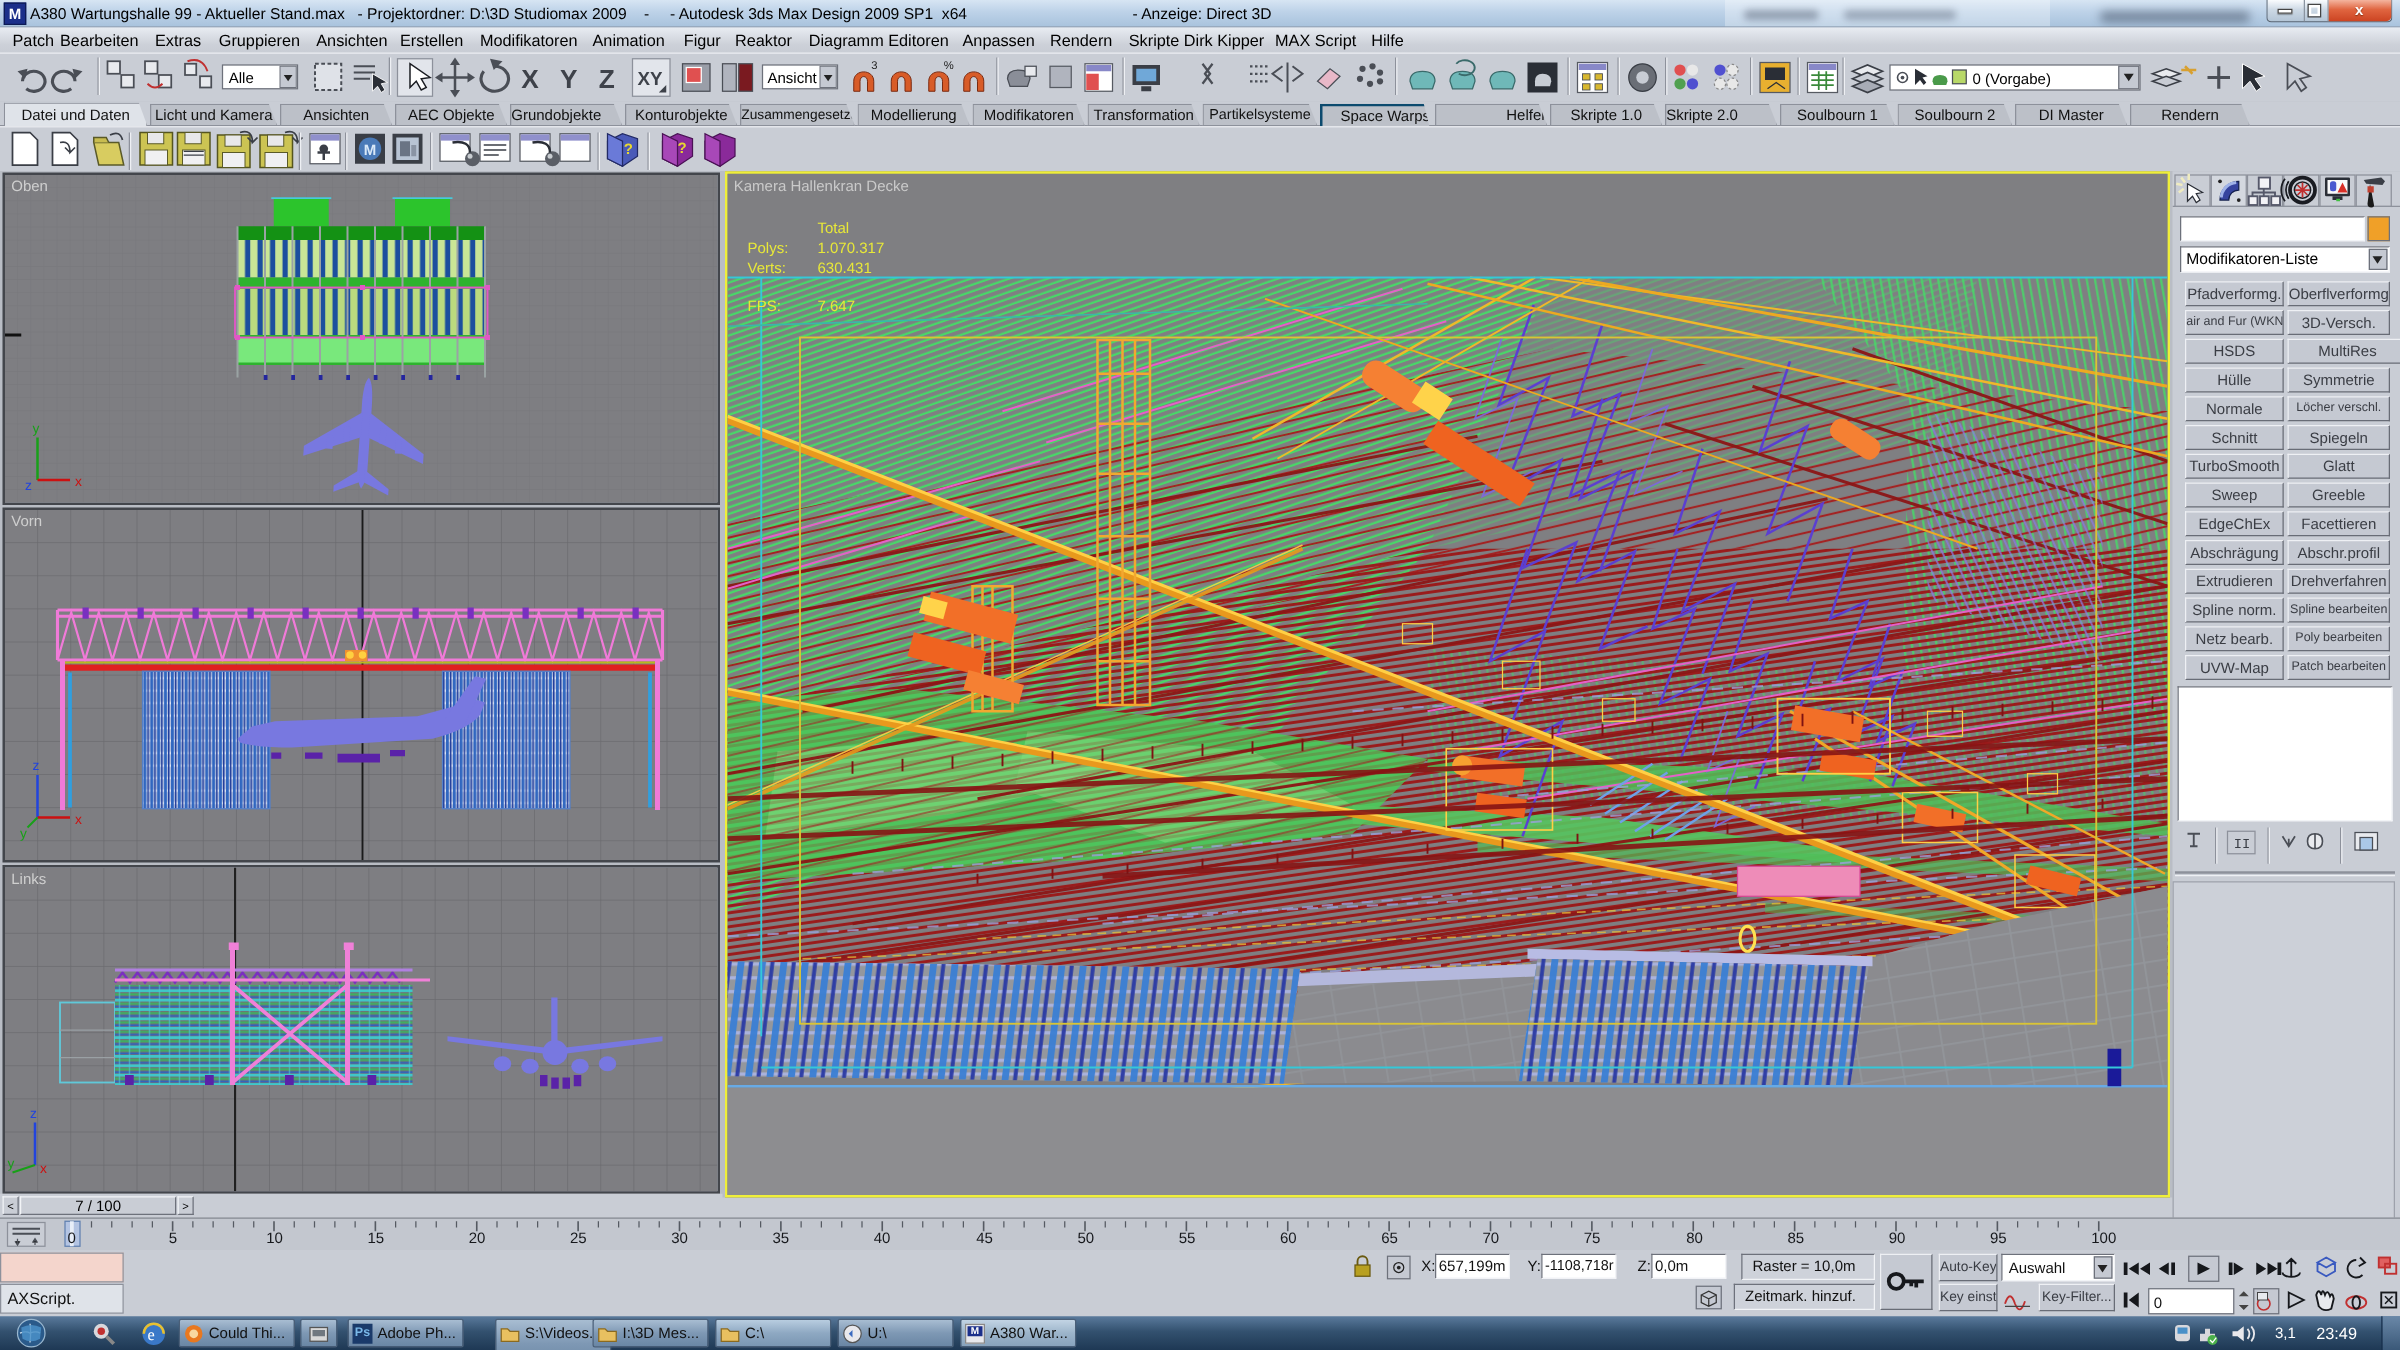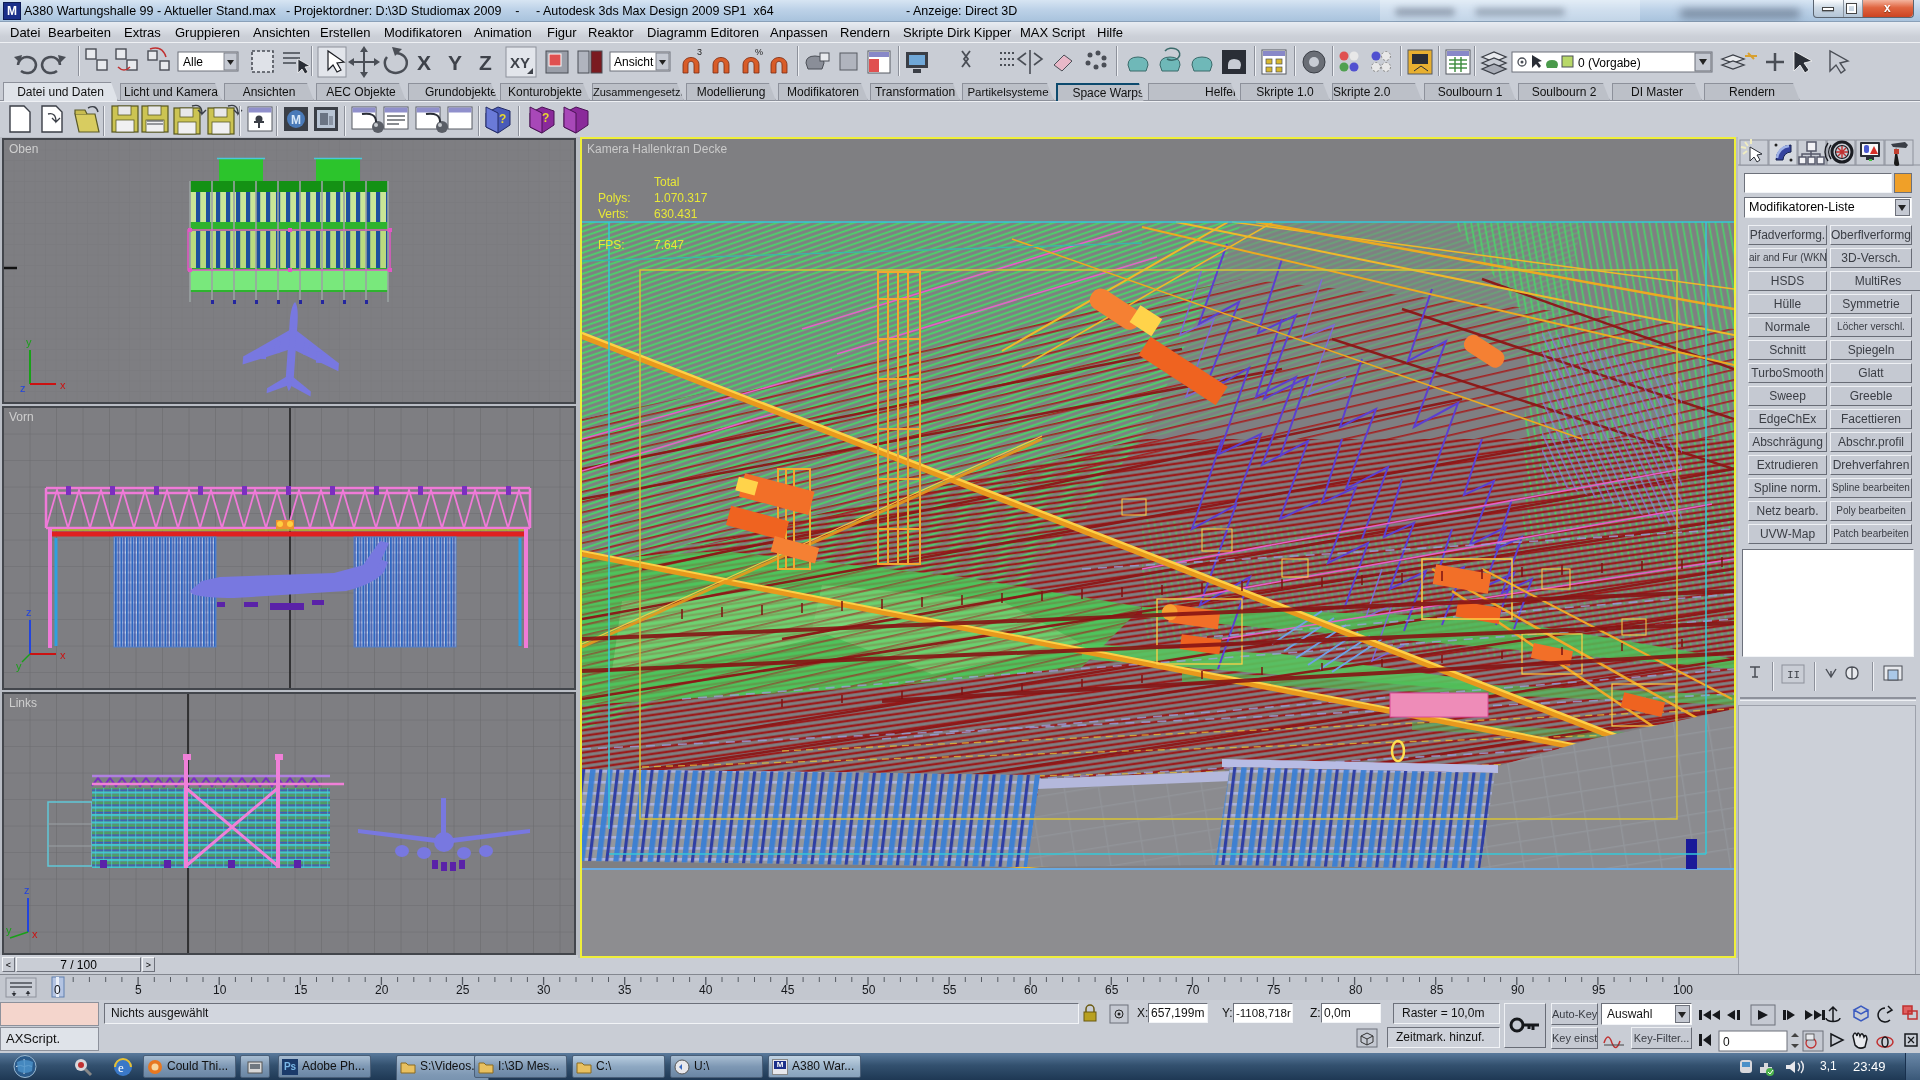--- a/index.html
+++ b/index.html
@@ -24,21 +24,21 @@
   <div class="abs" style="left:1813px;top:0;width:101px;height:18px;background:linear-gradient(#fafcfe,#cdd9e5 45%,#b4c5d6);border:1px solid #5a6470;border-top:none;border-radius:0 0 4px 4px"></div>
   <div class="abs" style="left:1822px;top:7px;width:12px;height:4px;background:#fff;border:1px solid #444;box-shadow:0 1px 1px rgba(0,0,0,.3)"></div>
   <div class="abs" style="left:1843px;top:0;width:1px;height:17px;background:#8a94a0"></div>
   <div class="abs" style="left:1862px;top:0;width:1px;height:17px;background:#8a94a0"></div>
   <div class="abs" style="left:1847px;top:4px;width:9px;height:9px;border:2px solid #fff;outline:1px solid #444;background:transparent"></div>
   <div class="abs" style="left:1863px;top:0;width:50px;height:17px;background:linear-gradient(#f4b49e,#e06540 45%,#cc4422);border-radius:0 0 4px 0"></div>
   <div class="abs" style="left:1884px;top:1px;font-size:12px;font-weight:bold;color:#fff;text-shadow:0 1px 1px #803010">x</div>
 </div>
 
 <div class="abs" style="left:0;top:22px;width:1920px;height:20px;background:linear-gradient(#e8ecf2,#ccd0d8 70%,#c9cdd5);font-size:13px;color:#000">
-  <span class="abs" style="left:10px;top:3px">Datei</span>
+  <span class="abs" style="left:10px;top:3px">Patch</span>
   <span class="abs" style="left:48px;top:3px">Bearbeiten</span>
   <span class="abs" style="left:124px;top:3px">Extras</span>
   <span class="abs" style="left:175px;top:3px">Gruppieren</span>
   <span class="abs" style="left:253px;top:3px">Ansichten</span>
   <span class="abs" style="left:320px;top:3px">Erstellen</span>
   <span class="abs" style="left:384px;top:3px">Modifikatoren</span>
   <span class="abs" style="left:474px;top:3px">Animation</span>
   <span class="abs" style="left:547px;top:3px">Figur</span>
   <span class="abs" style="left:588px;top:3px">Reaktor</span>
   <span class="abs" style="left:647px;top:3px">Diagramm Editoren</span>
@@ -231,21 +231,21 @@
 <path d="M1794,8 l0,20 l6,-6 l5,8 l4,-3 l-5,-7 l8,-2 z" fill="#2a2e36" stroke="#fff" stroke-width="0.8"></path>
 <path d="M1830,8 l0,20 l6,-6 l5,8 l4,-3 l-5,-7 l8,-2 z" fill="none" stroke="#4a4e56" stroke-width="1.4"></path>
 </svg>
 </div>
 
 <div id="tabrow" class="abs" style="left:0;top:81px;width:1920px;height:20px;background:#c9cdd5;border-bottom:1px solid #8d919b;font-size:12px;color:#111">
 <div class="abs" style="left:3px;top:1px;width:115px;height:19px;background:#dfe3e9;border:1px solid #8d919b;border-bottom:none;text-align:center;line-height:18px;clip-path:polygon(0 0,calc(100% - 7px) 0,100% 100%,0 100%)">Datei und Daten</div>
 <div class="abs" style="left:120px;top:2px;width:102px;height:18px;background:#bcc0c8;border:1px solid #8d919b;text-align:center;line-height:17px;clip-path:polygon(0 0,calc(100% - 7px) 0,100% 100%,0 100%)">Licht und Kamera</div>
 <div class="abs" style="left:224px;top:2px;width:90px;height:18px;background:#bcc0c8;border:1px solid #8d919b;text-align:center;line-height:17px;clip-path:polygon(0 0,calc(100% - 7px) 0,100% 100%,0 100%)">Ansichten</div>
 <div class="abs" style="left:316px;top:2px;width:90px;height:18px;background:#bcc0c8;border:1px solid #8d919b;text-align:center;line-height:17px;clip-path:polygon(0 0,calc(100% - 7px) 0,100% 100%,0 100%)">AEC Objekte</div>
-<div class="abs" style="left:408px;top:2px;width:90px;height:18px;background:#bcc0c8;border:1px solid #8d919b;text-align:right;line-height:17px;clip-path:polygon(0 0,calc(100% - 7px) 0,100% 100%,0 100%)">Grundobjekte</div>
+<div class="abs" style="left:408px;top:2px;width:90px;height:18px;background:#bcc0c8;border:1px solid #8d919b;text-align:left;line-height:17px;clip-path:polygon(0 0,calc(100% - 7px) 0,100% 100%,0 100%)">Grundobjekte</div>
 <div class="abs" style="left:500px;top:2px;width:90px;height:18px;background:#bcc0c8;border:1px solid #8d919b;text-align:center;line-height:17px;clip-path:polygon(0 0,calc(100% - 7px) 0,100% 100%,0 100%)">Konturobjekte</div>
 <div class="abs" style="left:592px;top:2px;width:92px;height:18px;background:#bcc0c8;border:1px solid #8d919b;text-align:center;line-height:17px;clip-path:polygon(0 0,calc(100% - 7px) 0,100% 100%,0 100%);font-size:11px">Zusammengesetzt</div>
 <div class="abs" style="left:686px;top:2px;width:90px;height:18px;background:#bcc0c8;border:1px solid #8d919b;text-align:center;line-height:17px;clip-path:polygon(0 0,calc(100% - 7px) 0,100% 100%,0 100%)">Modellierung</div>
 <div class="abs" style="left:778px;top:2px;width:90px;height:18px;background:#bcc0c8;border:1px solid #8d919b;text-align:center;line-height:17px;clip-path:polygon(0 0,calc(100% - 7px) 0,100% 100%,0 100%)">Modifikatoren</div>
 <div class="abs" style="left:870px;top:2px;width:90px;height:18px;background:#bcc0c8;border:1px solid #8d919b;text-align:center;line-height:17px;clip-path:polygon(0 0,calc(100% - 7px) 0,100% 100%,0 100%)">Transformation</div>
 <div class="abs" style="left:962px;top:2px;width:92px;height:18px;background:#bcc0c8;border:1px solid #8d919b;text-align:center;line-height:17px;clip-path:polygon(0 0,calc(100% - 7px) 0,100% 100%,0 100%);font-size:11.5px">Partikelsysteme</div>
 <div class="abs" style="left:1056px;top:2px;width:90px;height:28px;background:#bcc0c8;border:2px solid #0c4a6e;text-align:right;line-height:17px;clip-path:polygon(0 0,calc(100% - 7px) 0,100% 100%,0 100%)">Space Warps</div>
 <div class="abs" style="left:1148px;top:2px;width:90px;height:18px;background:#bcc0c8;border:1px solid #8d919b;text-align:right;line-height:17px;clip-path:polygon(0 0,calc(100% - 7px) 0,100% 100%,0 100%)">Helfer</div>
 <div class="abs" style="left:1240px;top:2px;width:90px;height:18px;background:#bcc0c8;border:1px solid #8d919b;text-align:center;line-height:17px;clip-path:polygon(0 0,calc(100% - 7px) 0,100% 100%,0 100%)">Skripte 1.0</div>
 <div class="abs" style="left:1332px;top:2px;width:90px;height:18px;background:#bcc0c8;border:1px solid #8d919b;text-align:left;line-height:17px;clip-path:polygon(0 0,calc(100% - 7px) 0,100% 100%,0 100%)">Skripte 2.0</div>
@@ -962,21 +962,20 @@
 </g>
 </svg>
 </div>
 
 <div id="statusbar" class="abs" style="left:0;top:1000px;width:1920px;height:53px;background:#c9cdd5;font-size:12px;color:#111">
 
   <div class="abs" style="left:0;top:2px;width:99px;height:24px;background:#f4d5cc;border:1px solid #8d919b"></div>
   <div class="abs" style="left:0;top:27px;width:99px;height:24px;background:#dfe3e9;border:1px solid #8d919b"></div>
   <div class="abs" style="left:6px;top:31px;font-size:13px">AXScript.</div>
 
-  <div class="abs sunk" style="left:104px;top:3px;width:975px;height:21px;background:#d2d6de;line-height:19px;padding-left:6px">Nichts ausgewählt</div>
 
   <svg class="abs" style="left:1082px;top:3px" width="50" height="22" viewBox="0 0 50 22">
     <rect x="2" y="9" width="12" height="9" fill="#b8a020" stroke="#6a5a10"></rect>
       <path d="M4,9 v-3 a4,4 0 0 1 8,0 v3" fill="none" stroke="#6a5a10" stroke-width="1.5"></path>
     <rect x="28" y="2" width="18" height="18" fill="#c5c9d2" stroke="#6d717b"></rect>
       <circle cx="37" cy="11" r="4" fill="none" stroke="#222"></circle>
       <circle cx="37" cy="11" r="1.5" fill="#222"></circle>
   </svg>
   <div class="abs" style="left:1137px;top:6px">X:</div>
   <div class="abs sunk" style="left:1148px;top:3px;width:60px;height:20px;background:#fff;line-height:18px;padding-left:2px">657,199m</div>

